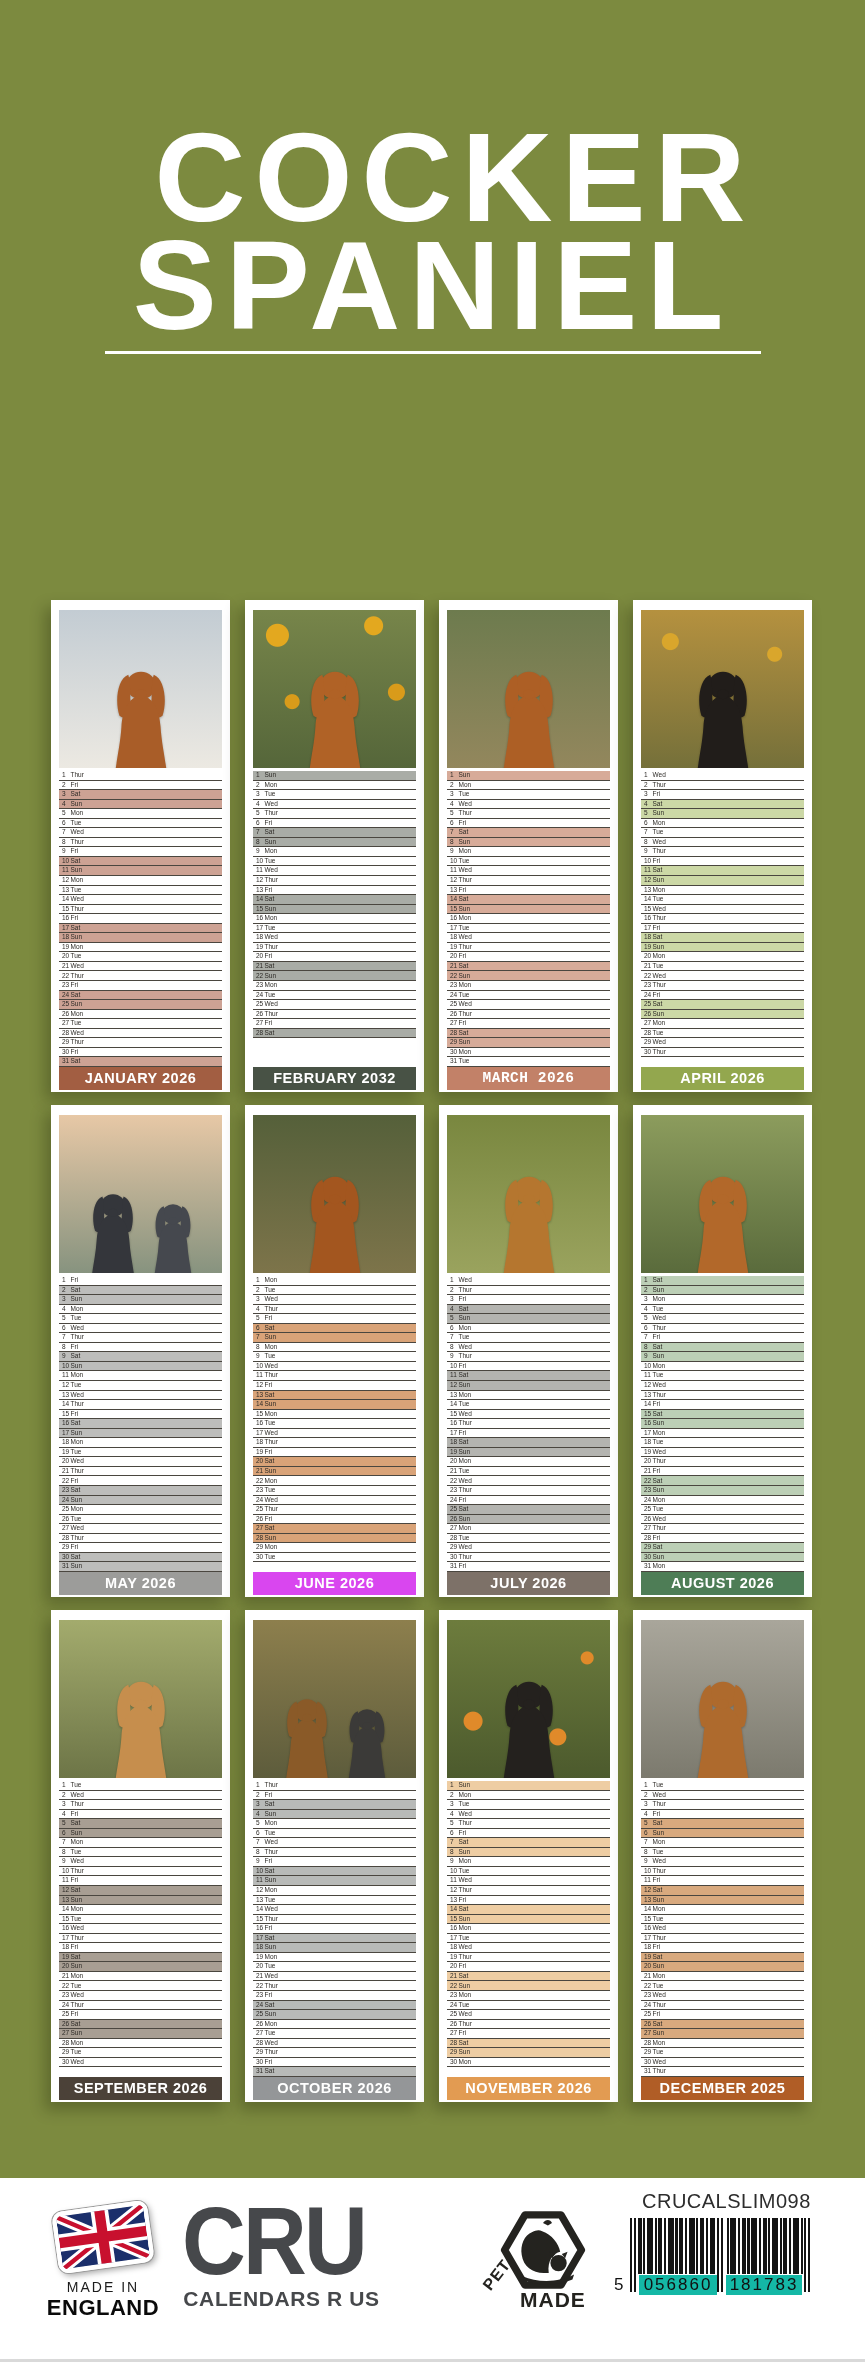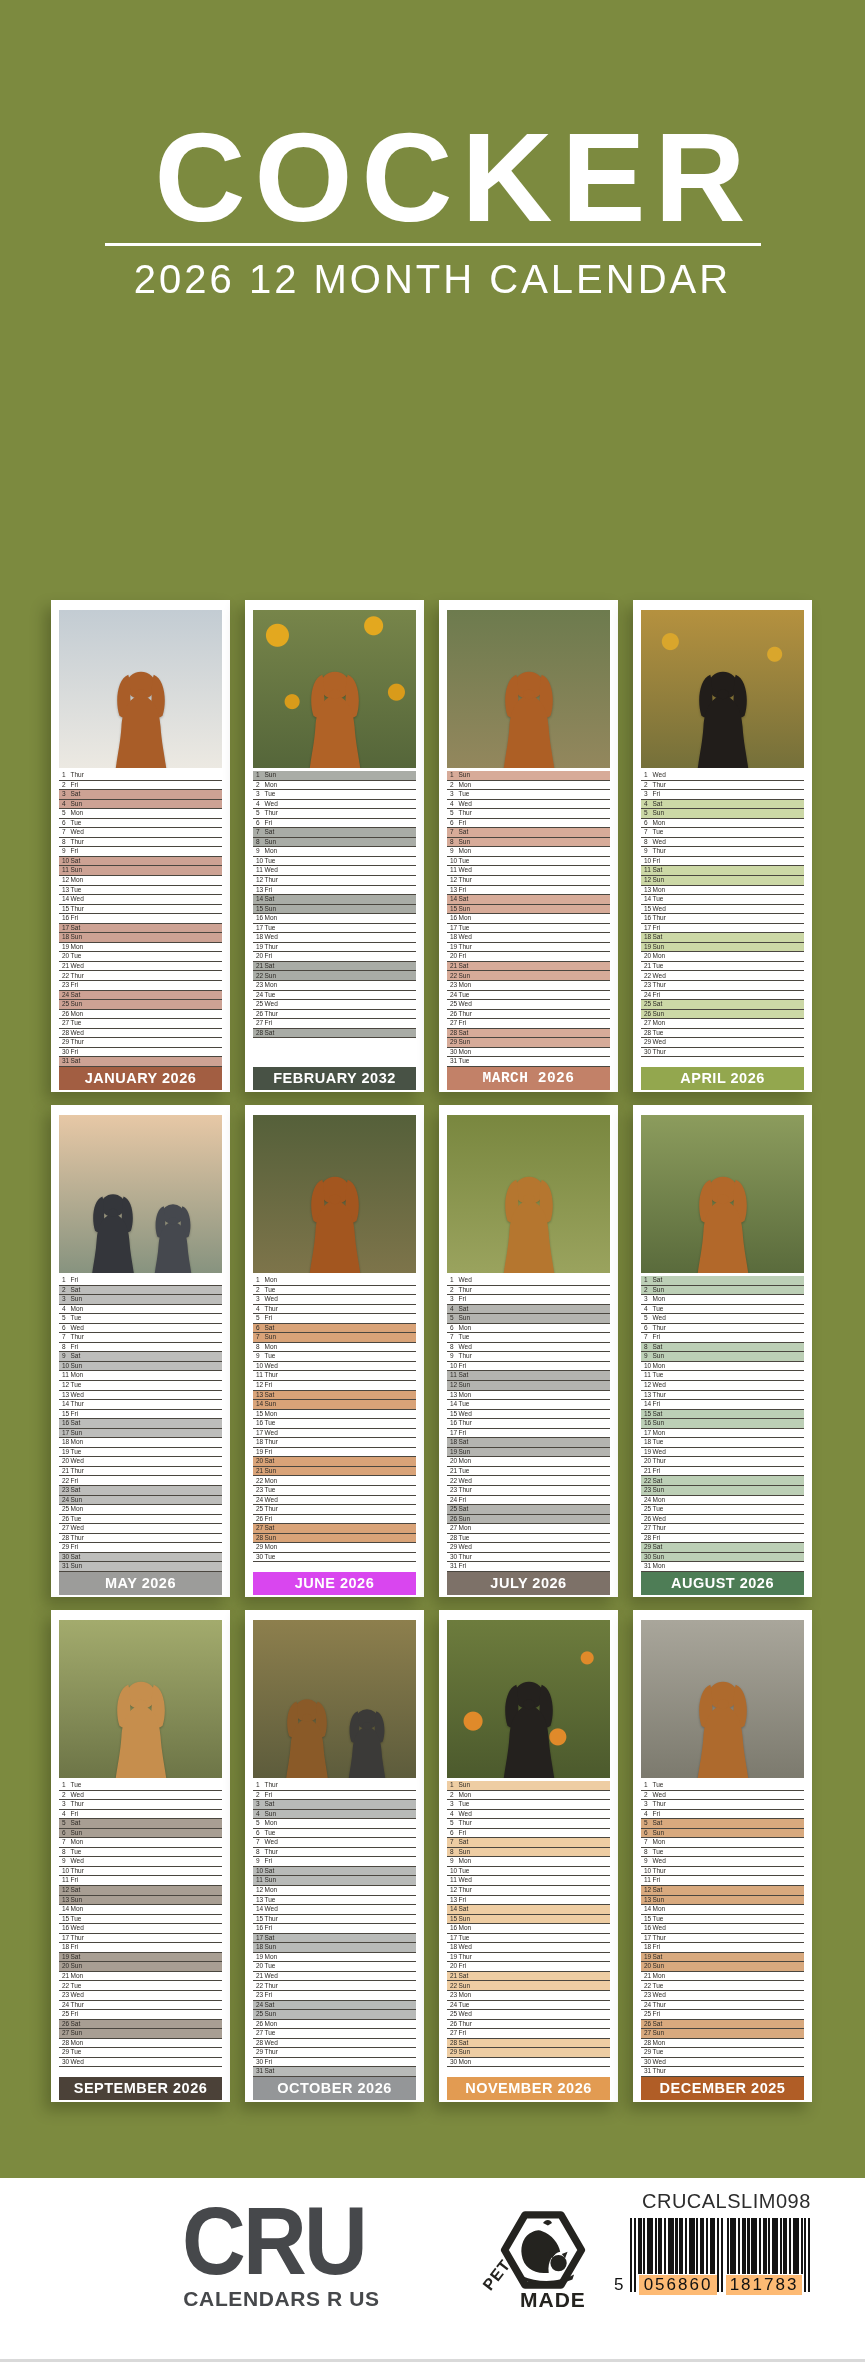--- a/index.html
+++ b/index.html
@@ -46,34 +46,34 @@
             transform:scaleX(.92);transform-origin:left;}
   .cru-sub{font-size:21px;font-weight:700;letter-spacing:.6px;margin-top:5px;}
   .pethouse{position:absolute;left:486px;top:30px;width:116px;height:112px;color:#24231f;}
   .pethouse svg{position:absolute;left:12px;top:0;}
   .pet{position:absolute;left:-6px;top:58px;transform:rotate(-52deg);font-weight:800;
        font-size:16px;letter-spacing:1px;}
   .house{position:absolute;left:34px;top:80px;font-weight:800;font-size:21px;letter-spacing:1px;}
   .sku{position:absolute;left:642px;top:12px;font-size:20px;letter-spacing:.5px;color:#2d2d2d;}
   .barcode{position:absolute;left:630px;top:40px;width:180px;height:78px;}
   .bar{position:absolute;top:0;background:#141414;}
-  .bc-digit{position:absolute;top:57px;font-size:17px;color:#111;background:#fdba74;}
+  .bc-digit{position:absolute;top:57px;font-size:17px;color:#111;background:#14b8a6;}
   .bc-lead{left:-16px;background:transparent;}
   .bc-g1{left:9px;width:78px;text-align:center;letter-spacing:2px;}
   .bc-g2{left:96px;width:76px;text-align:center;letter-spacing:2px;}
 </style>
 </head>
 <body>
 
 <div class="page">
 
   <header class="cover">
     <div class="title first">COCKER</div>
+    <div class="title second">SPANIEL</div>
     <div class="divider"></div>
-    <div class="subtitle">2026 12 MONTH CALENDAR</div>
   </header>
 
   <main class="grid" id="grid">
   <section class="card">
     <div class="photo" aria-label="Golden cocker spaniel sitting in snow" style="background: linear-gradient(rgb(195, 204, 211), rgb(236, 233, 226));">
       <svg class="dog dog1" viewBox="0 0 100 112" preserveAspectRatio="xMidYMax meet" style="fill: rgb(169, 93, 40);">
         <g>
           <ellipse cx="50" cy="24" rx="15" ry="14"></ellipse>
           <path d="M37 13 C26 17 23 40 28 55 C34 60 41 55 40 45 C38 34 40 22 37 13 Z"></path>
           <path d="M63 13 C74 17 77 40 72 55 C66 60 59 55 60 45 C62 34 60 22 63 13 Z"></path>
@@ -1757,20 +1757,33 @@
           <div class="day-row">
             <span class="dnum">31</span>
             <span class="dlab">Thur</span>
           </div>
         </div>
     <div class="month-bar" style="background: rgb(176, 93, 38);">DECEMBER 2025</div>
   </section>
 </main>
 
   <footer class="brand">
+    <div class="made">
+      <span class="flagwrap">
+        <svg width="88" height="54" viewBox="0 0 60 36">
+          <rect width="60" height="36" fill="#1b2f6b"></rect>
+          <path d="M0 0 L60 36 M60 0 L0 36" stroke="#ffffff" stroke-width="7"></path>
+          <path d="M0 0 L60 36 M60 0 L0 36" stroke="#c8102e" stroke-width="3"></path>
+          <path d="M30 0 V36 M0 18 H60" stroke="#ffffff" stroke-width="12"></path>
+          <path d="M30 0 V36 M0 18 H60" stroke="#c8102e" stroke-width="7"></path>
+        </svg>
+      </span>
+      <div class="made-in">MADE IN</div>
+      <div class="england">ENGLAND</div>
+    </div>
 
     <div class="cru">
       <div class="cru-main">CRU</div>
       <div class="cru-sub">CALENDARS R US</div>
     </div>
 
     <div class="pethouse">
       <svg width="90" height="84" viewBox="0 0 110 100">
         <path d="M33 7 H77 L102 50 L77 93 H33 L8 50 Z" fill="none" stroke="#24231f" stroke-width="9" stroke-linejoin="round"></path>
         <g fill="#24231f">

